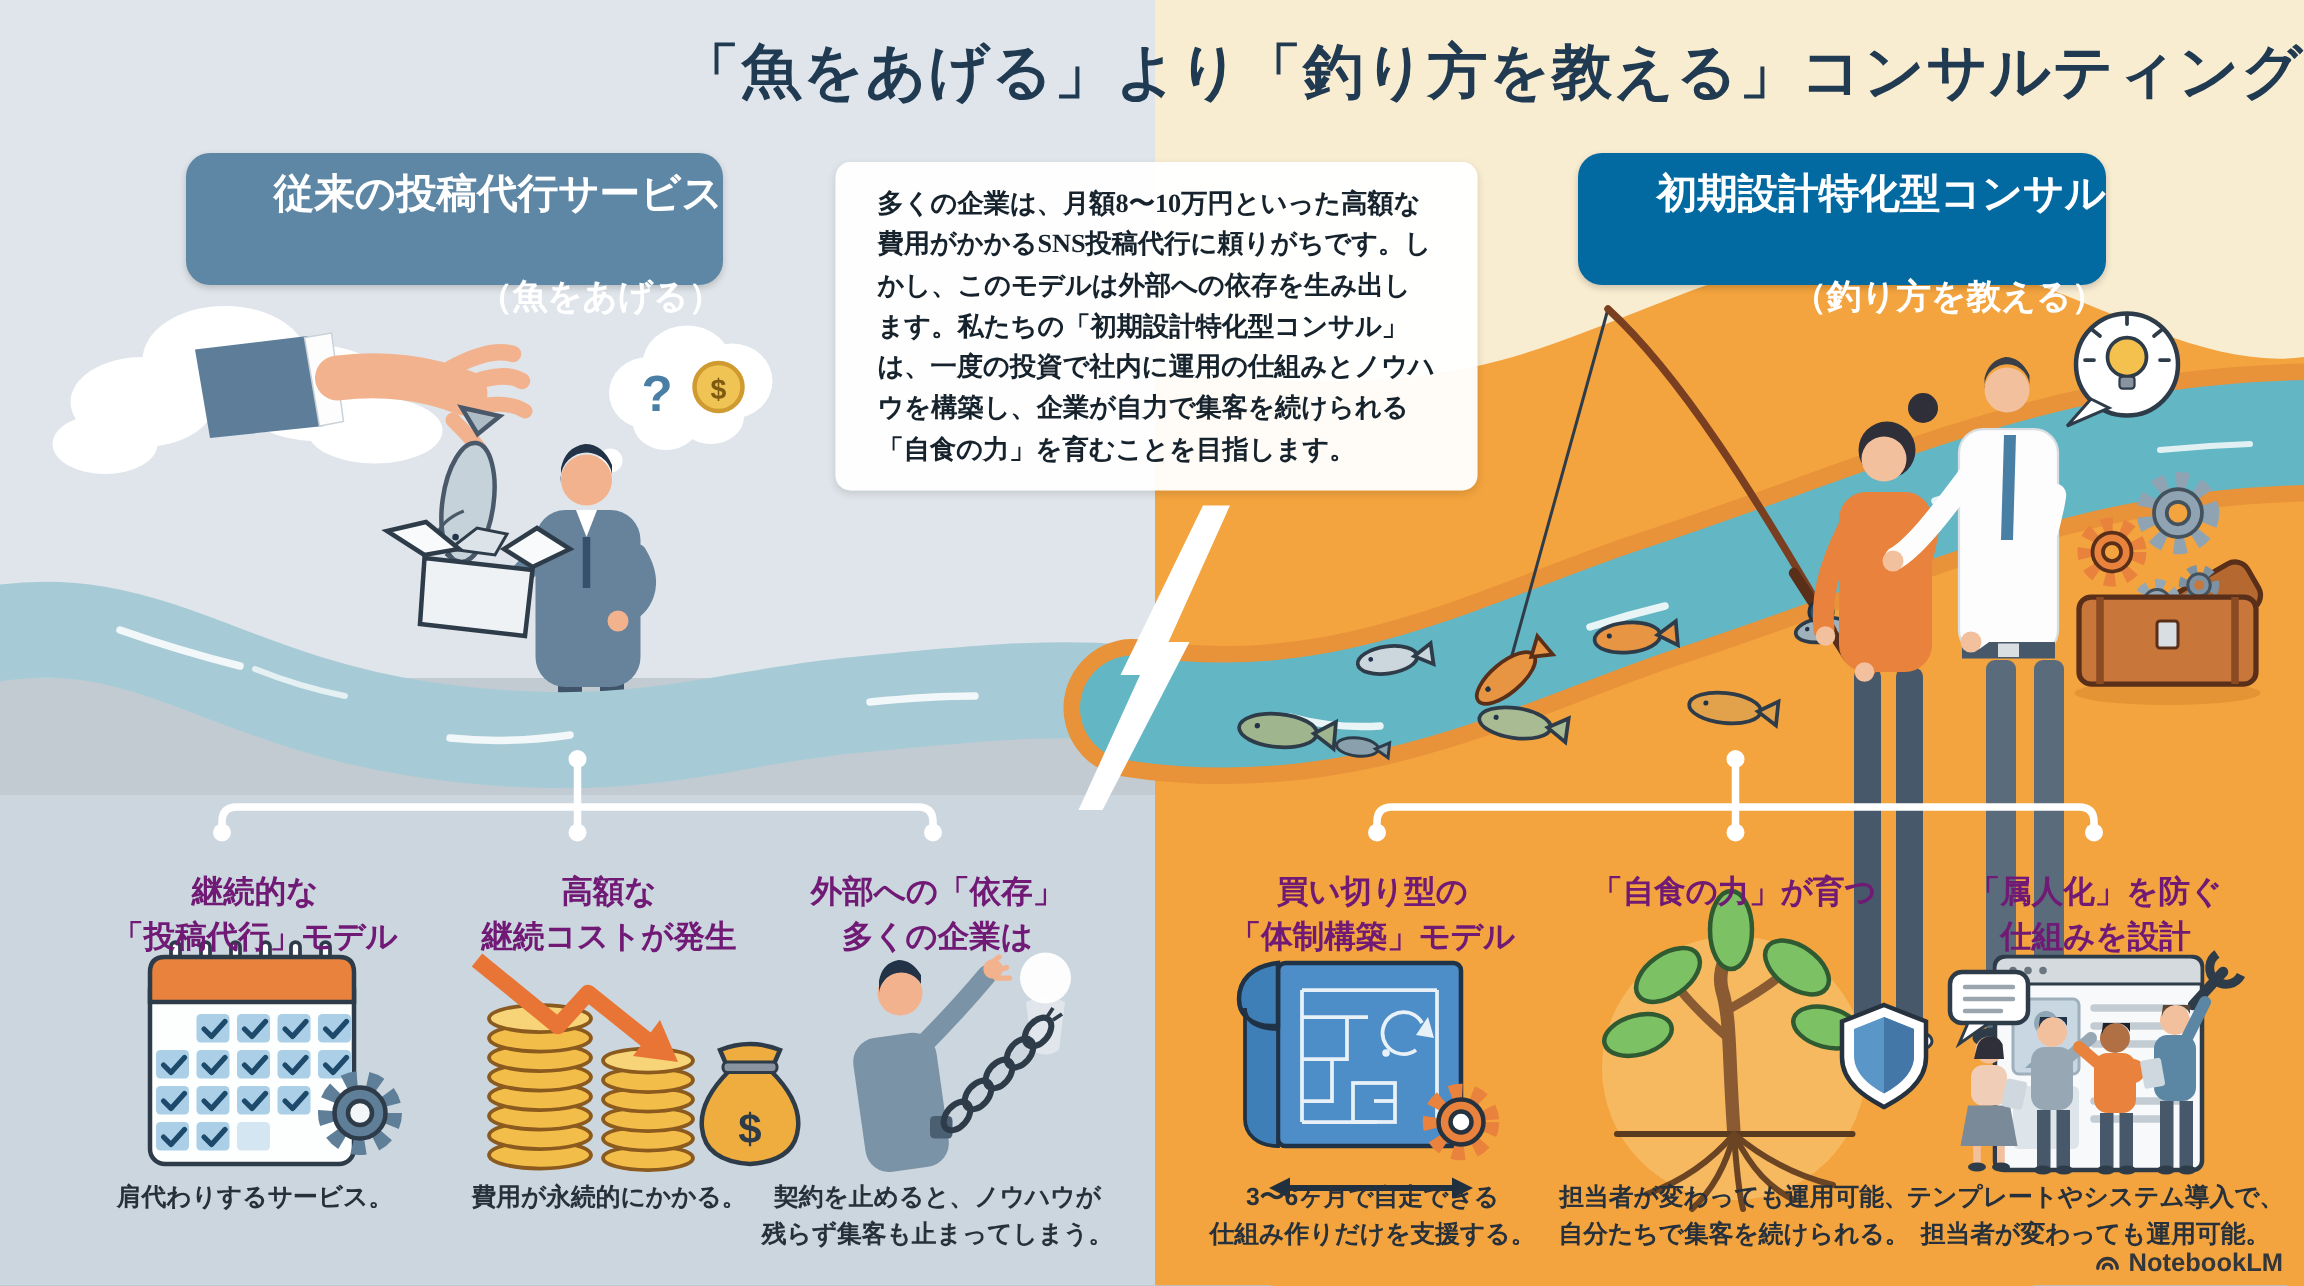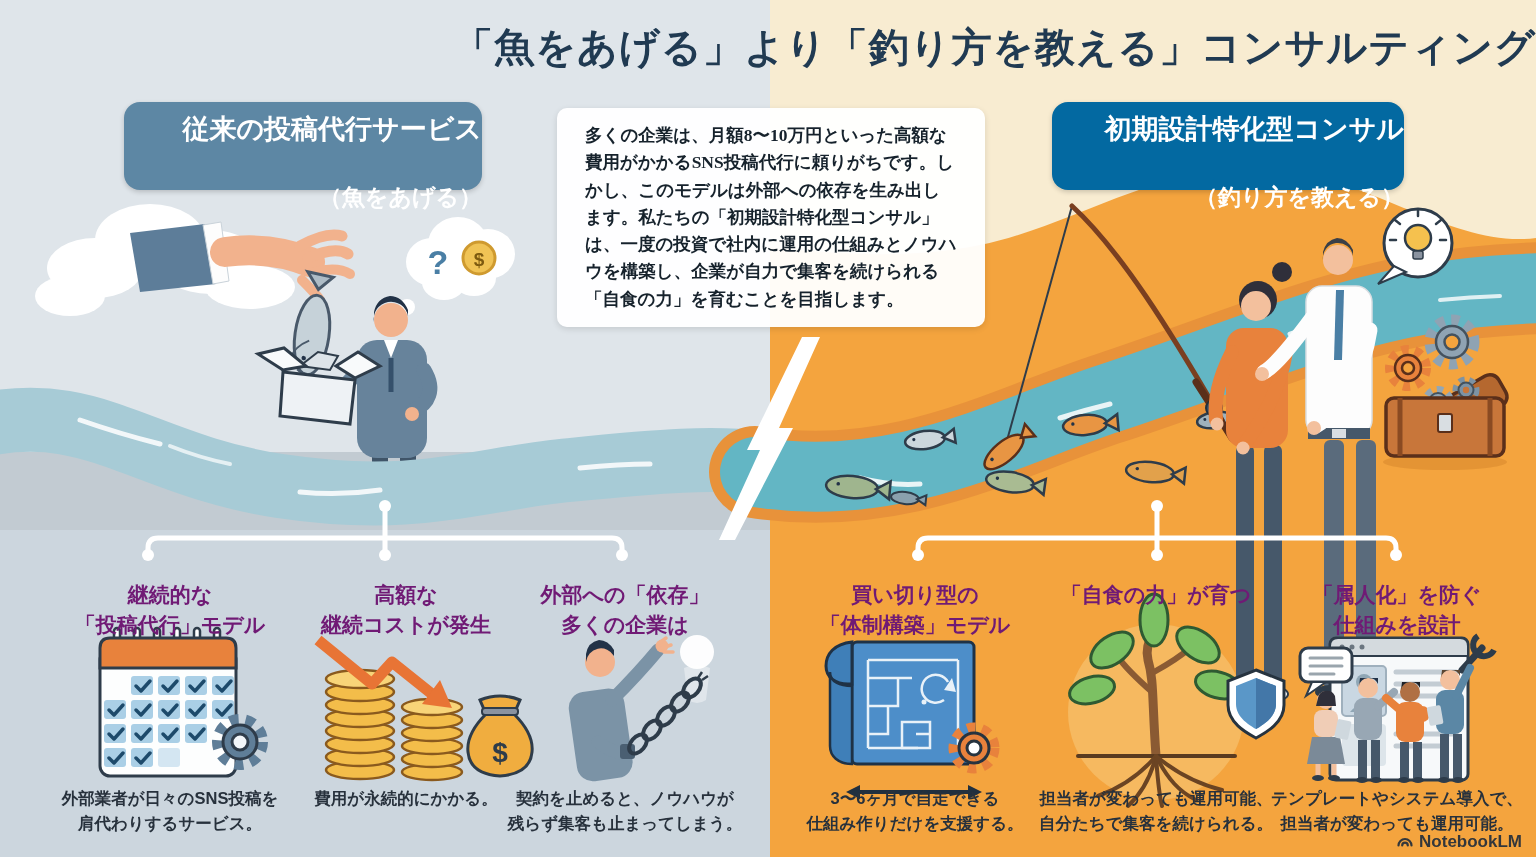--- a/index.html
+++ b/index.html
@@ -467,21 +467,20 @@
 <div class="note">
   <span>多くの企業は、月額8〜10万円といった高額な費用がかかるSNS投稿代行に頼りがちです。しかし、このモデルは外部への依存を生み出します。私たちの「初期設計特化型コンサル」は、一度の投資で社内に運用の仕組みとノウハウを構築し、企業が自力で集客を続けられる「自食の力」を育むことを目指します。</span>
 </div>
 
 <div class="col" style="left:39px">
   <div class="col-h">
     <div>継続的な</div>
     <div>「投稿代行」モデル</div>
   </div>
   <div class="col-c">
-    <div>外部業者が日々のSNS投稿を</div>
     <div>肩代わりするサービス。</div>
   </div>
 </div>
 
 <div class="col" style="left:275px">
   <div class="col-h">
     <div>高額な</div>
     <div>継続コストが発生</div>
   </div>
   <div class="col-c">

